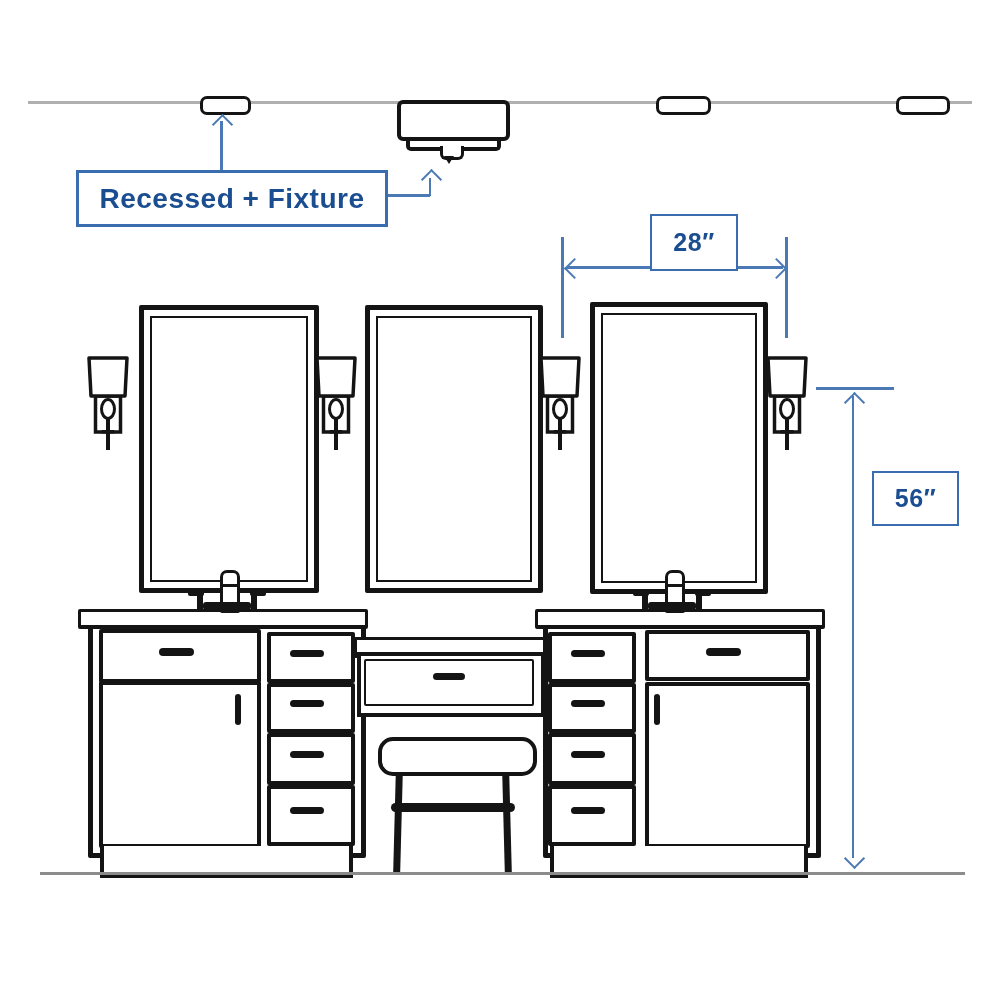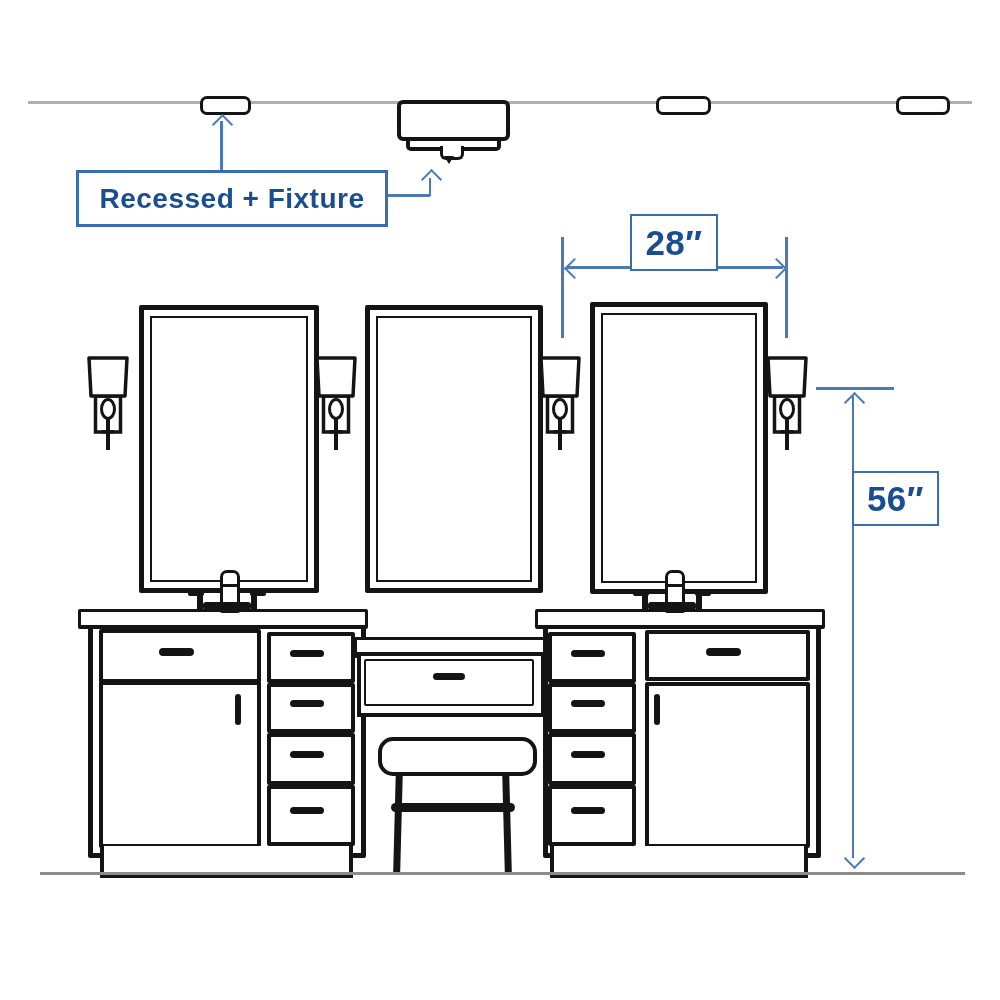--- a/index.html
+++ b/index.html
@@ -25,21 +25,21 @@
   
   .bline{position:absolute;background:var(--dimension-blue);z-index:5;}
   .chev{position:absolute;width:13px;height:13px;z-index:5;}
   .chev.up{border-top:2.5px solid var(--dimension-blue);border-left:2.5px solid var(--dimension-blue);transform:rotate(45deg);}
   .chev.down{border-bottom:2.5px solid var(--dimension-blue);border-right:2.5px solid var(--dimension-blue);transform:rotate(45deg);}
   .chev.left{border-left:2.5px solid var(--dimension-blue);border-bottom:2.5px solid var(--dimension-blue);transform:rotate(45deg);}
   .chev.right{border-top:2.5px solid var(--dimension-blue);border-right:2.5px solid var(--dimension-blue);transform:rotate(45deg);}
   .dimbox{position:absolute;border:2.5px solid var(--label-border-blue);background:#fff;color:var(--label-text-blue);
           font-weight:700;display:flex;align-items:center;justify-content:center;z-index:6;letter-spacing:.5px;}
   .callout-box{border-width:3px;font-size:28px;}
-  .numbox{font-size:35px;}
+  .numbox{font-size:25px;margin-left:20px;}
   .handle-h{position:absolute;background:var(--ink);border-radius:4px;z-index:2;}
   .handle-v{position:absolute;background:var(--ink);border-radius:3px;z-index:2;}
   .z2{z-index:2;} .z3{z-index:3;}
 </style>
 </head>
 <body>
 
 <div id="canvas">
 
   <div class="abs">

